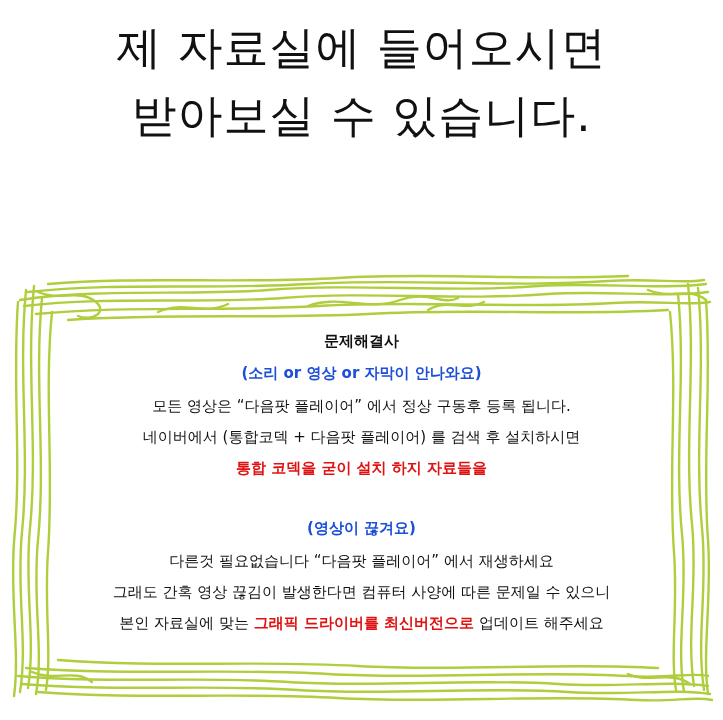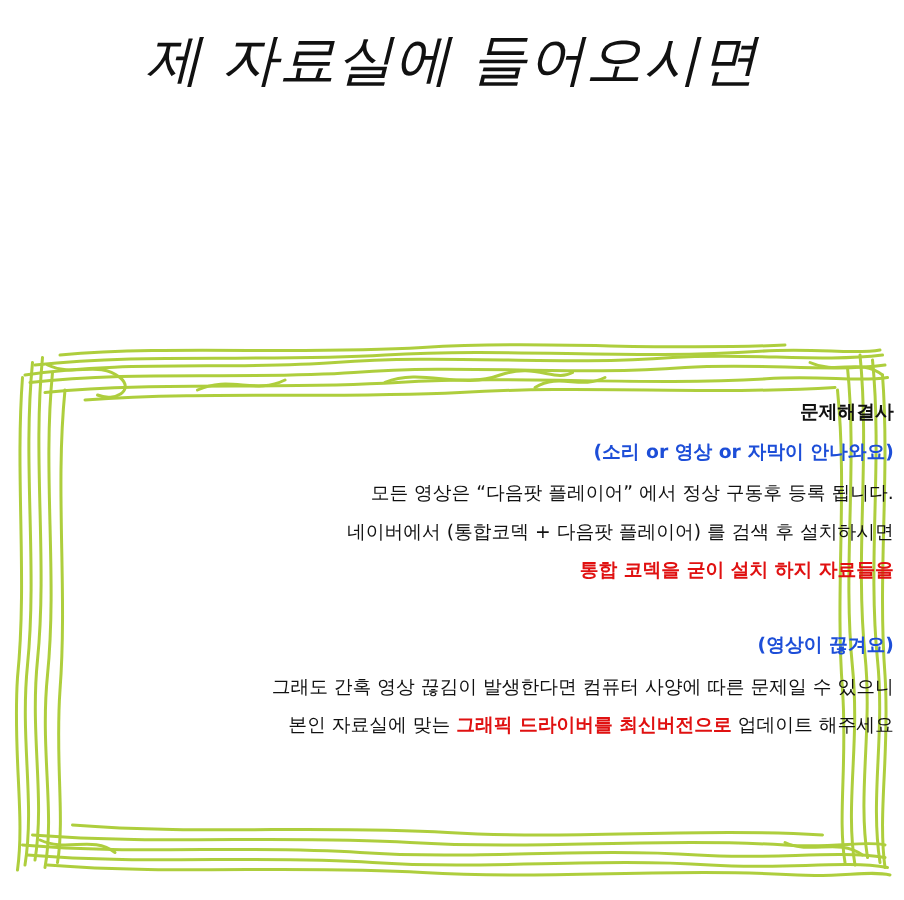--- a/index.html
+++ b/index.html
@@ -28,21 +28,20 @@
     width: 723px;
     text-align: center;
   }
   .headline .line {
     font-family: "DejaVu Sans", "Liberation Sans", sans-serif;
     font-size: 45px;
     line-height: 1.52;
     font-weight: 400;
     letter-spacing: 1px;
     white-space: nowrap;
-    font-style: italic;
   }
   .headline .l1 { color: #111111; }
   .headline .l2 { color: #1f3fe0; }
   .headline .l3 { color: #111111; }
 
   
   .frame {
     position: absolute;
     left: 8px;
     top: 272px;
@@ -52,24 +51,24 @@
   .frame svg {
     display: block;
     width: 707px;
     height: 436px;
   }
 
   
   .content {
     position: absolute;
     left: 8px;
-    top: 260px;
+    top: 272px;
     width: 707px;
     height: 436px;
-    text-align: right;
+    text-align: center;
     box-sizing: border-box;
     padding-top: 62px;
   }
   .content .t {
     font-family: "DejaVu Sans", "Liberation Sans", sans-serif;
     font-size: 15px;
     line-height: 1.0;
     white-space: nowrap;
   }
   .title {
@@ -103,20 +102,21 @@
     font-weight: bold;
   }
 </style>
 </head>
 <body>
 
 <div class="page">
 
   <div class="headline">
     <div class="line l1">제 자료실에 들어오시면</div>
+    <div class="line l3">받아보실 수 있습니다.</div>
   </div>
 
   <div class="frame">
     <svg viewBox="0 0 707 436" xmlns="http://www.w3.org/2000/svg" aria-hidden="true">
       <g fill="none" stroke="#aacc33" stroke-width="2.4" stroke-linecap="round" stroke-linejoin="round" opacity="0.95">
 
         <path d="M12,28 C90,16 180,24 260,18 C350,11 440,21 530,14 C590,10 650,18 698,12"></path>
         <path d="M16,34 C100,24 190,32 275,26 C365,19 450,29 540,22 C600,18 655,26 700,20"></path>
         <path d="M20,20 C110,10 200,18 300,12 C400,6 500,16 600,9 C645,6 675,12 696,8"></path>
         <path d="M28,42 C120,33 210,40 310,34 C410,28 505,37 605,31 C650,28 678,34 702,30"></path>
@@ -156,17 +156,18 @@
     <div class="t title">문제해결사</div>
 
     <div class="t sub-blue">(소리 or 영상 or 자막이 안나와요)</div>
     <div class="t body-line">모든 영상은 “다음팟 플레이어” 에서 정상 구동후 등록 됩니다.</div>
     <div class="t body-line">네이버에서 (통합코덱 + 다음팟 플레이어) 를 검색 후 설치하시면</div>
     <div class="t warn">통합 코덱을 굳이 설치 하지 자료들을</div>
 
     <div class="gap"></div>
 
     <div class="t sub-blue">(영상이 끊겨요)</div>
+    <div class="t body-line">다른것 필요없습니다  “다음팟 플레이어” 에서 재생하세요</div>
     <div class="t body-line">그래도 간혹 영상 끊김이 발생한다면 컴퓨터 사양에 따른 문제일 수 있으니</div>
     <div class="t body-line mixed"><span>본인 자료실에 맞는 </span><span class="red">그래픽 드라이버를 최신버전으로</span><span> 업데이트 해주세요</span></div>
   </div>
 
 </div>
 
 </body></html>

